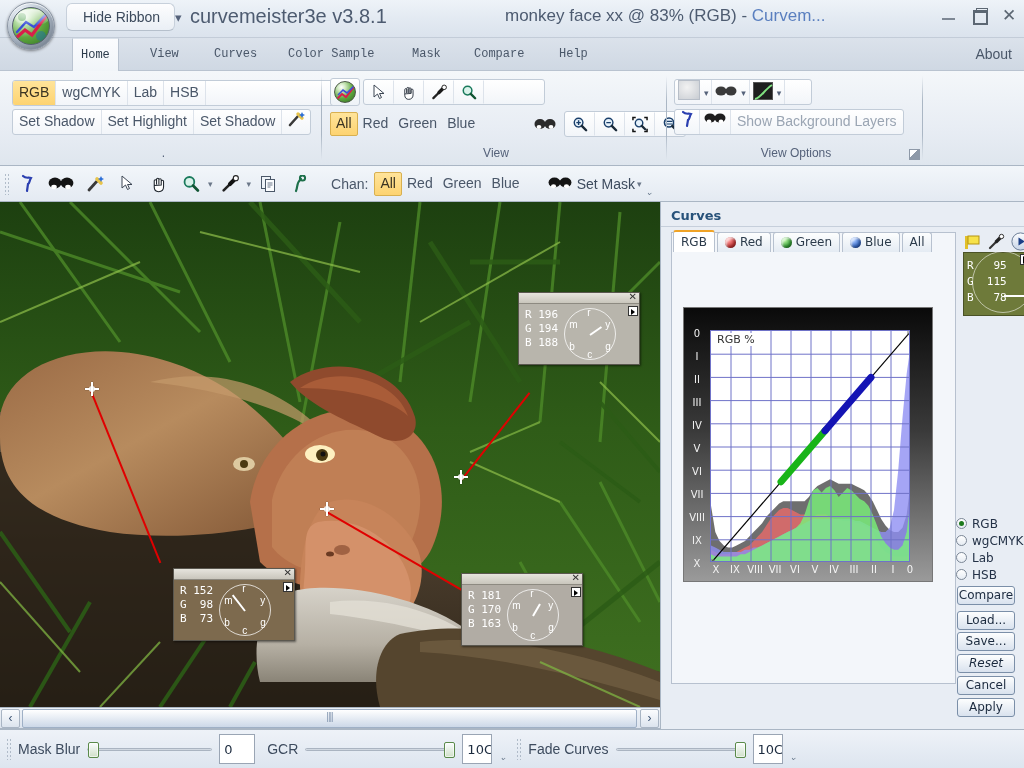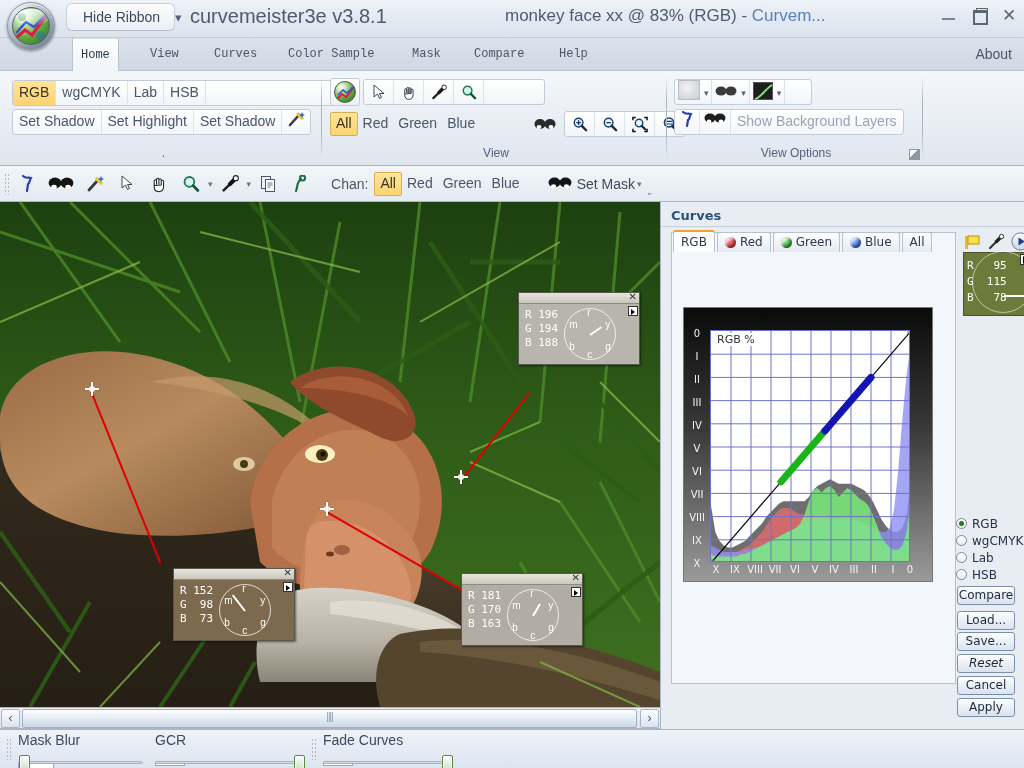--- a/index.html
+++ b/index.html
@@ -206,21 +206,21 @@
      background:linear-gradient(180deg,#b9c2cd,#e8eef5); border:1px solid #aab4c1; border-radius:2px;}
   .slider .thumb { position:absolute; top:0; width:11px; height:16px; border-radius:2px;
      background:linear-gradient(180deg,#fbfdff,#cfe0c8); border:1px solid #5a8a4a; box-shadow:inset 0 0 0 1px rgba(255,255,255,.6);}
   .numbox { background:#fff; border:1px solid #9aa5b4; font-size:13px; color:#1b2a3e; padding:1px 4px;
      font-family:"DejaVu Sans",sans-serif;}
 
   
   .statusbar { position:absolute; left:0; top:729px; width:1024px; height:39px;
      background:linear-gradient(180deg,#eef2f8 0%, #dde5ef 100%); border-top:1px solid #aab6c4;
      display:flex; align-items:center; }
-  .sbgroup { display:flex; align-items:flex-start; gap:7px; height:34px; padding:0 6px;flex-direction:column; }
+  .sbgroup { display:flex; align-items:center; gap:7px; height:34px; padding:0 6px; }
   .sblabel { font-size:14px; color:#3d4b5e; }
   .spin { width:11px; height:24px; display:flex; flex-direction:column; justify-content:flex-end;}
   .spin i { font-size:9px; color:#6a7a8d; line-height:8px; }
 </style>
 </head>
 <body>
 
 <div id="app">
 
   <div class="titlebar">

